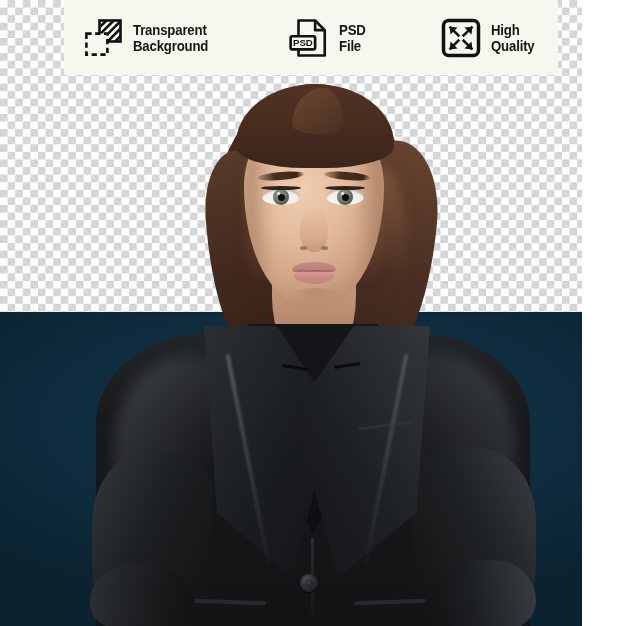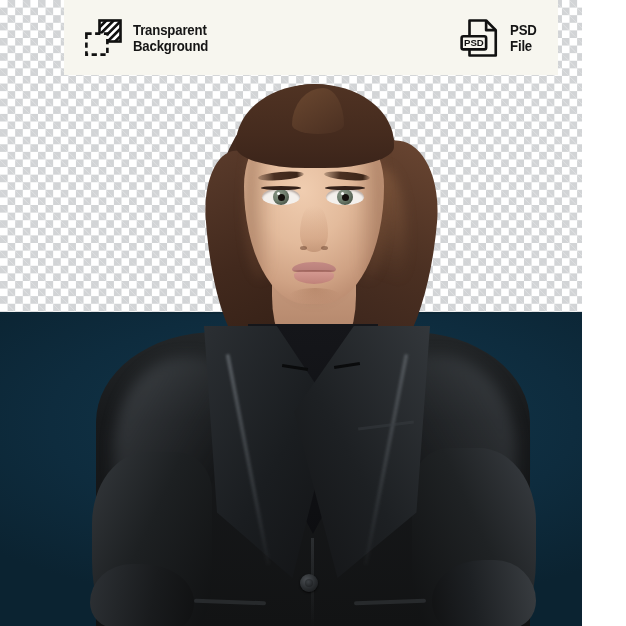--- a/index.html
+++ b/index.html
@@ -530,15 +530,34 @@
       <svg class="feature-icon" viewBox="0 0 48 48">
         <path d="M12 4 h19 l11 11 v29 h-30 z" fill="#f7f6ef" stroke="#111" stroke-width="3" stroke-linejoin="round"></path>
         <path d="M31 4 v11 h11" fill="none" stroke="#111" stroke-width="3" stroke-linejoin="round"></path>
         <rect x="3" y="22" width="28" height="15" rx="2" fill="#f7f6ef" stroke="#111" stroke-width="3"></rect>
         <text x="17" y="33.5" font-family="'Liberation Sans', sans-serif" font-size="11" font-weight="700" fill="#111" text-anchor="middle">PSD</text>
       </svg>
       <div class="feature-label">PSD
 File</div>
     </div>
 
+    <div class="feature">
+      <svg class="feature-icon" viewBox="0 0 48 48">
+        <rect x="4" y="4" width="40" height="40" rx="6" fill="#f7f6ef" stroke="#111" stroke-width="4"></rect>
+        <g stroke="#111" stroke-width="3" stroke-linecap="square" fill="none">
+          <path d="M21 21 L12 12"></path>
+          <path d="M27 21 L36 12"></path>
+          <path d="M21 27 L12 36"></path>
+          <path d="M27 27 L36 36"></path>
+        </g>
+        <g fill="#111">
+          <path d="M11 11 l9 1 l-8 8 z"></path>
+          <path d="M37 11 l-9 1 l8 8 z"></path>
+          <path d="M11 37 l9 -1 l-8 -8 z"></path>
+          <path d="M37 37 l-9 -1 l8 -8 z"></path>
+        </g>
+      </svg>
+      <div class="feature-label">High
+Quality</div>
+    </div>
 
   </div>
 </div>
 
 </body></html>

